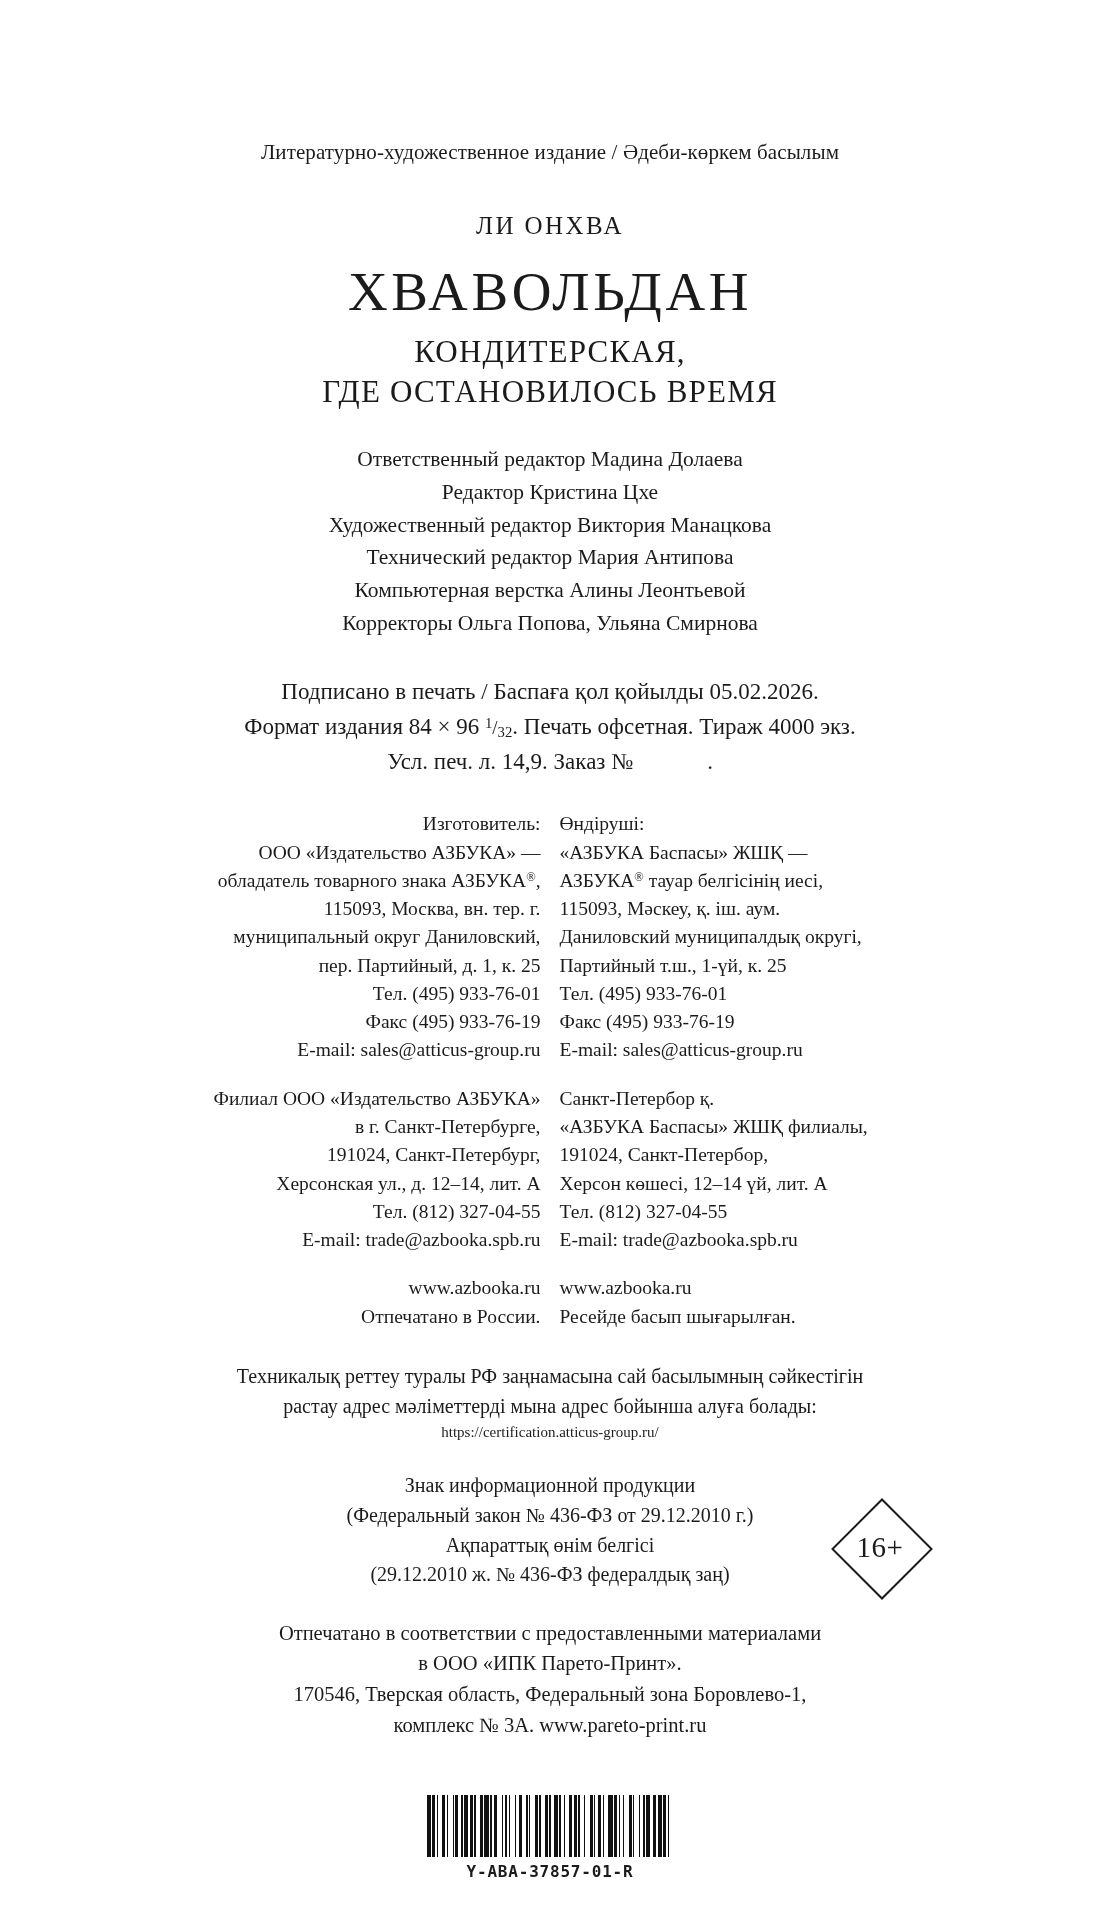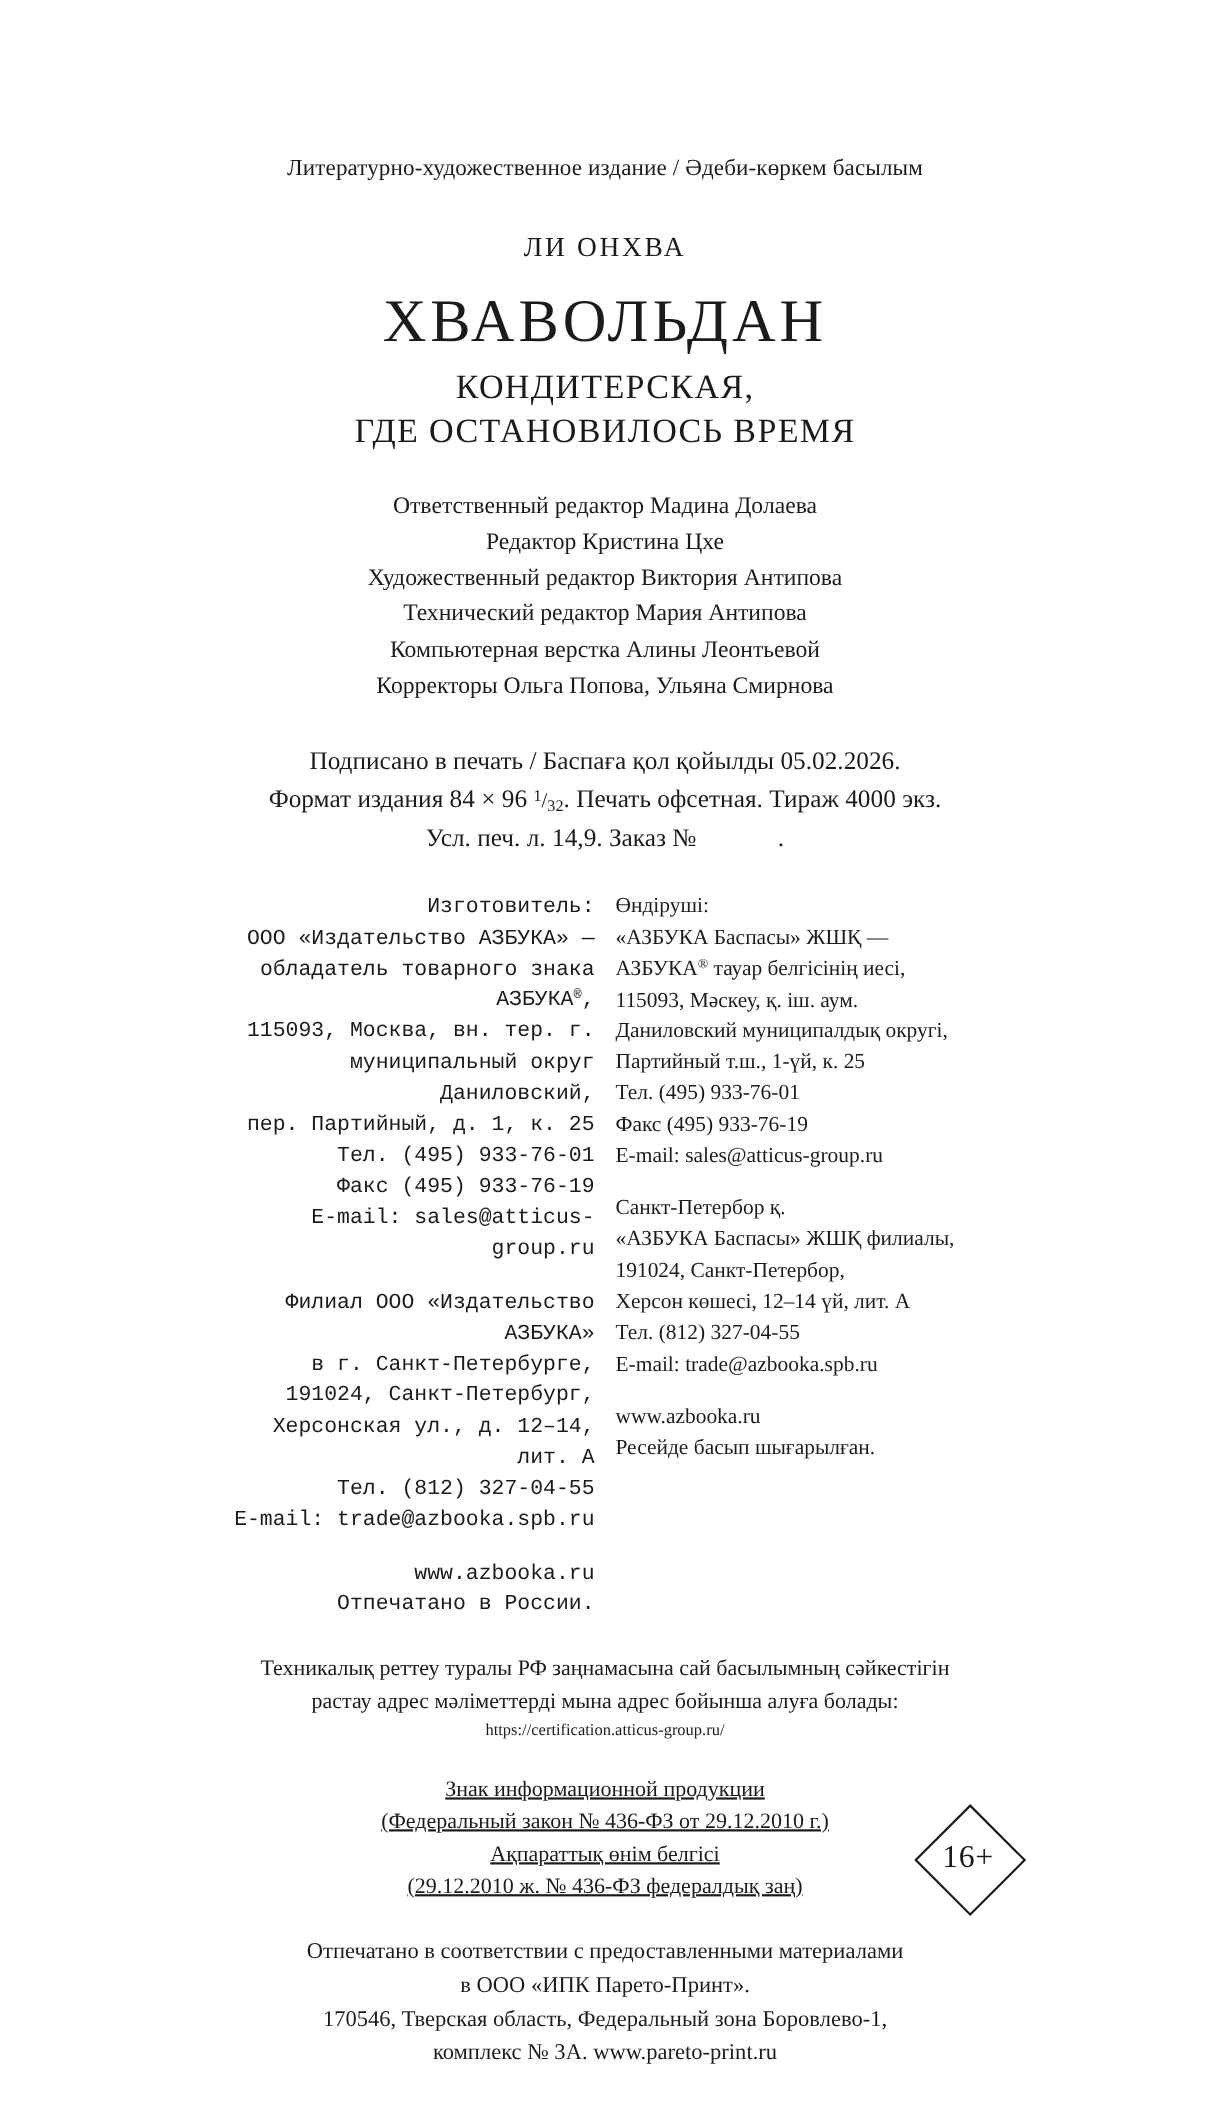--- a/index.html
+++ b/index.html
@@ -76,21 +76,20 @@
     margin-top: 30px;
     display: flex;
     justify-content: center;
     font-size: 19.5px;
     line-height: 1.45;
   }
   .imprint .col-l {
     width: 330px;
     text-align: right;
     padding-right: 19px;
-    font-family: Liberation Mono, monospace;
   }
   .imprint .col-r {
     width: 330px;
     text-align: left;
   }
   .imprint-block + .imprint-block { margin-top: 20px; }
   .sup-r { font-size: 0.64em; vertical-align: 0.52em; }
 
   
   .certification {
@@ -101,21 +100,20 @@
   .cert-url { font-size: 15px; }
 
   
   .infosign-wrap {
     margin-top: 28px;
     position: relative;
   }
   .infosign {
     font-size: 20px;
     line-height: 1.48;
-    text-decoration: underline;
   }
   .age-badge {
     position: absolute;
     right: 22px;
     top: 28px;
     width: 96px;
     height: 96px;
   }
   .age-badge .diamond {
     position: absolute;
@@ -186,21 +184,21 @@
     <div class="book-title">ХВАВОЛЬДАН</div>
     <div class="subtitle">
       <div>КОНДИТЕРСКАЯ,</div>
       <div>ГДЕ ОСТАНОВИЛОСЬ ВРЕМЯ</div>
     </div>
   </div>
 
   <div class="credits center">
     <div>Ответственный редактор Мадина Долаева</div>
     <div>Редактор Кристина Цхе</div>
-    <div>Художественный редактор Виктория Антипова</div>
+    <div>Художественный редактор Виктория Манацкова</div>
     <div>Технический редактор Мария Антипова</div>
     <div>Компьютерная верстка Алины Леонтьевой</div>
     <div>Корректоры Ольга Попова, Ульяна Смирнова</div>
   </div>
 
   <div class="printdata center">
     <div>Подписано в печать / Баспаға қол қойылды 05.02.2026.</div>
     <div><span>Формат издания 84 × 96 </span><span class="frac"><sup>1</sup>/<sub>32</sub></span><span>. Печать офсетная. Тираж 4000 экз.</span></div>
     <div><span>Усл. печ. л. 14,9. Заказ №</span><span class="gap-order"></span><span>.</span></div>
   </div>

